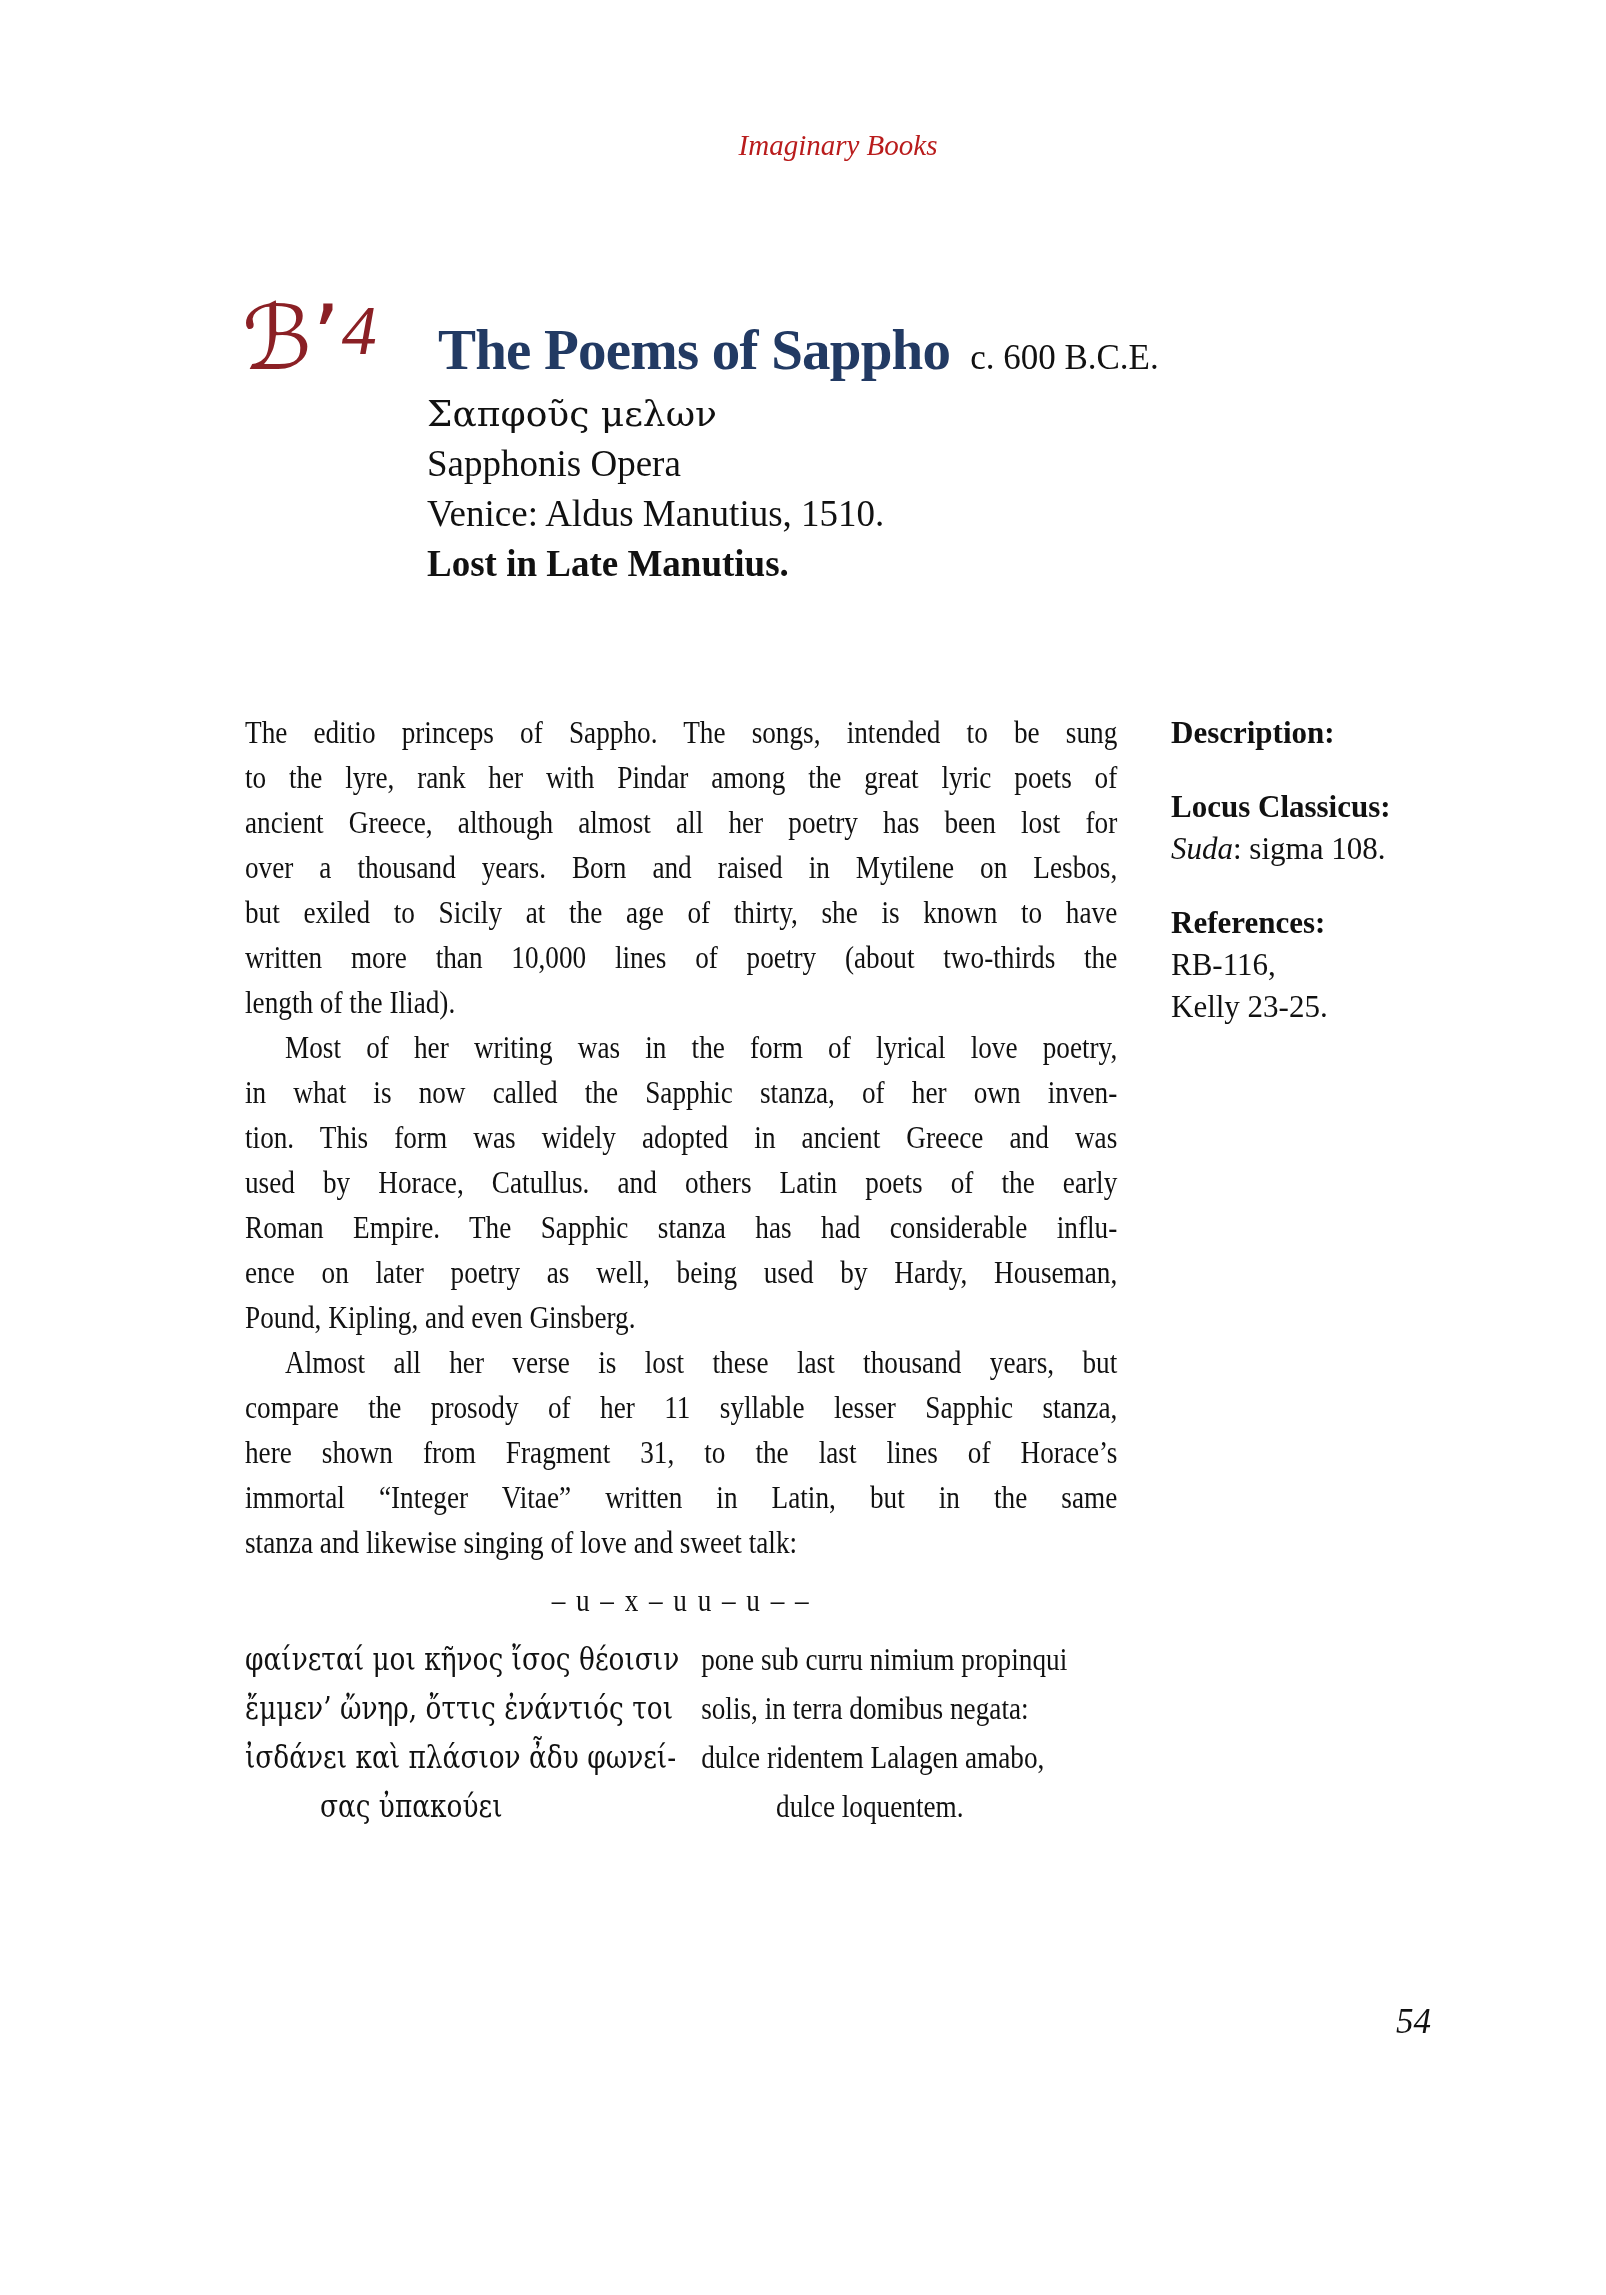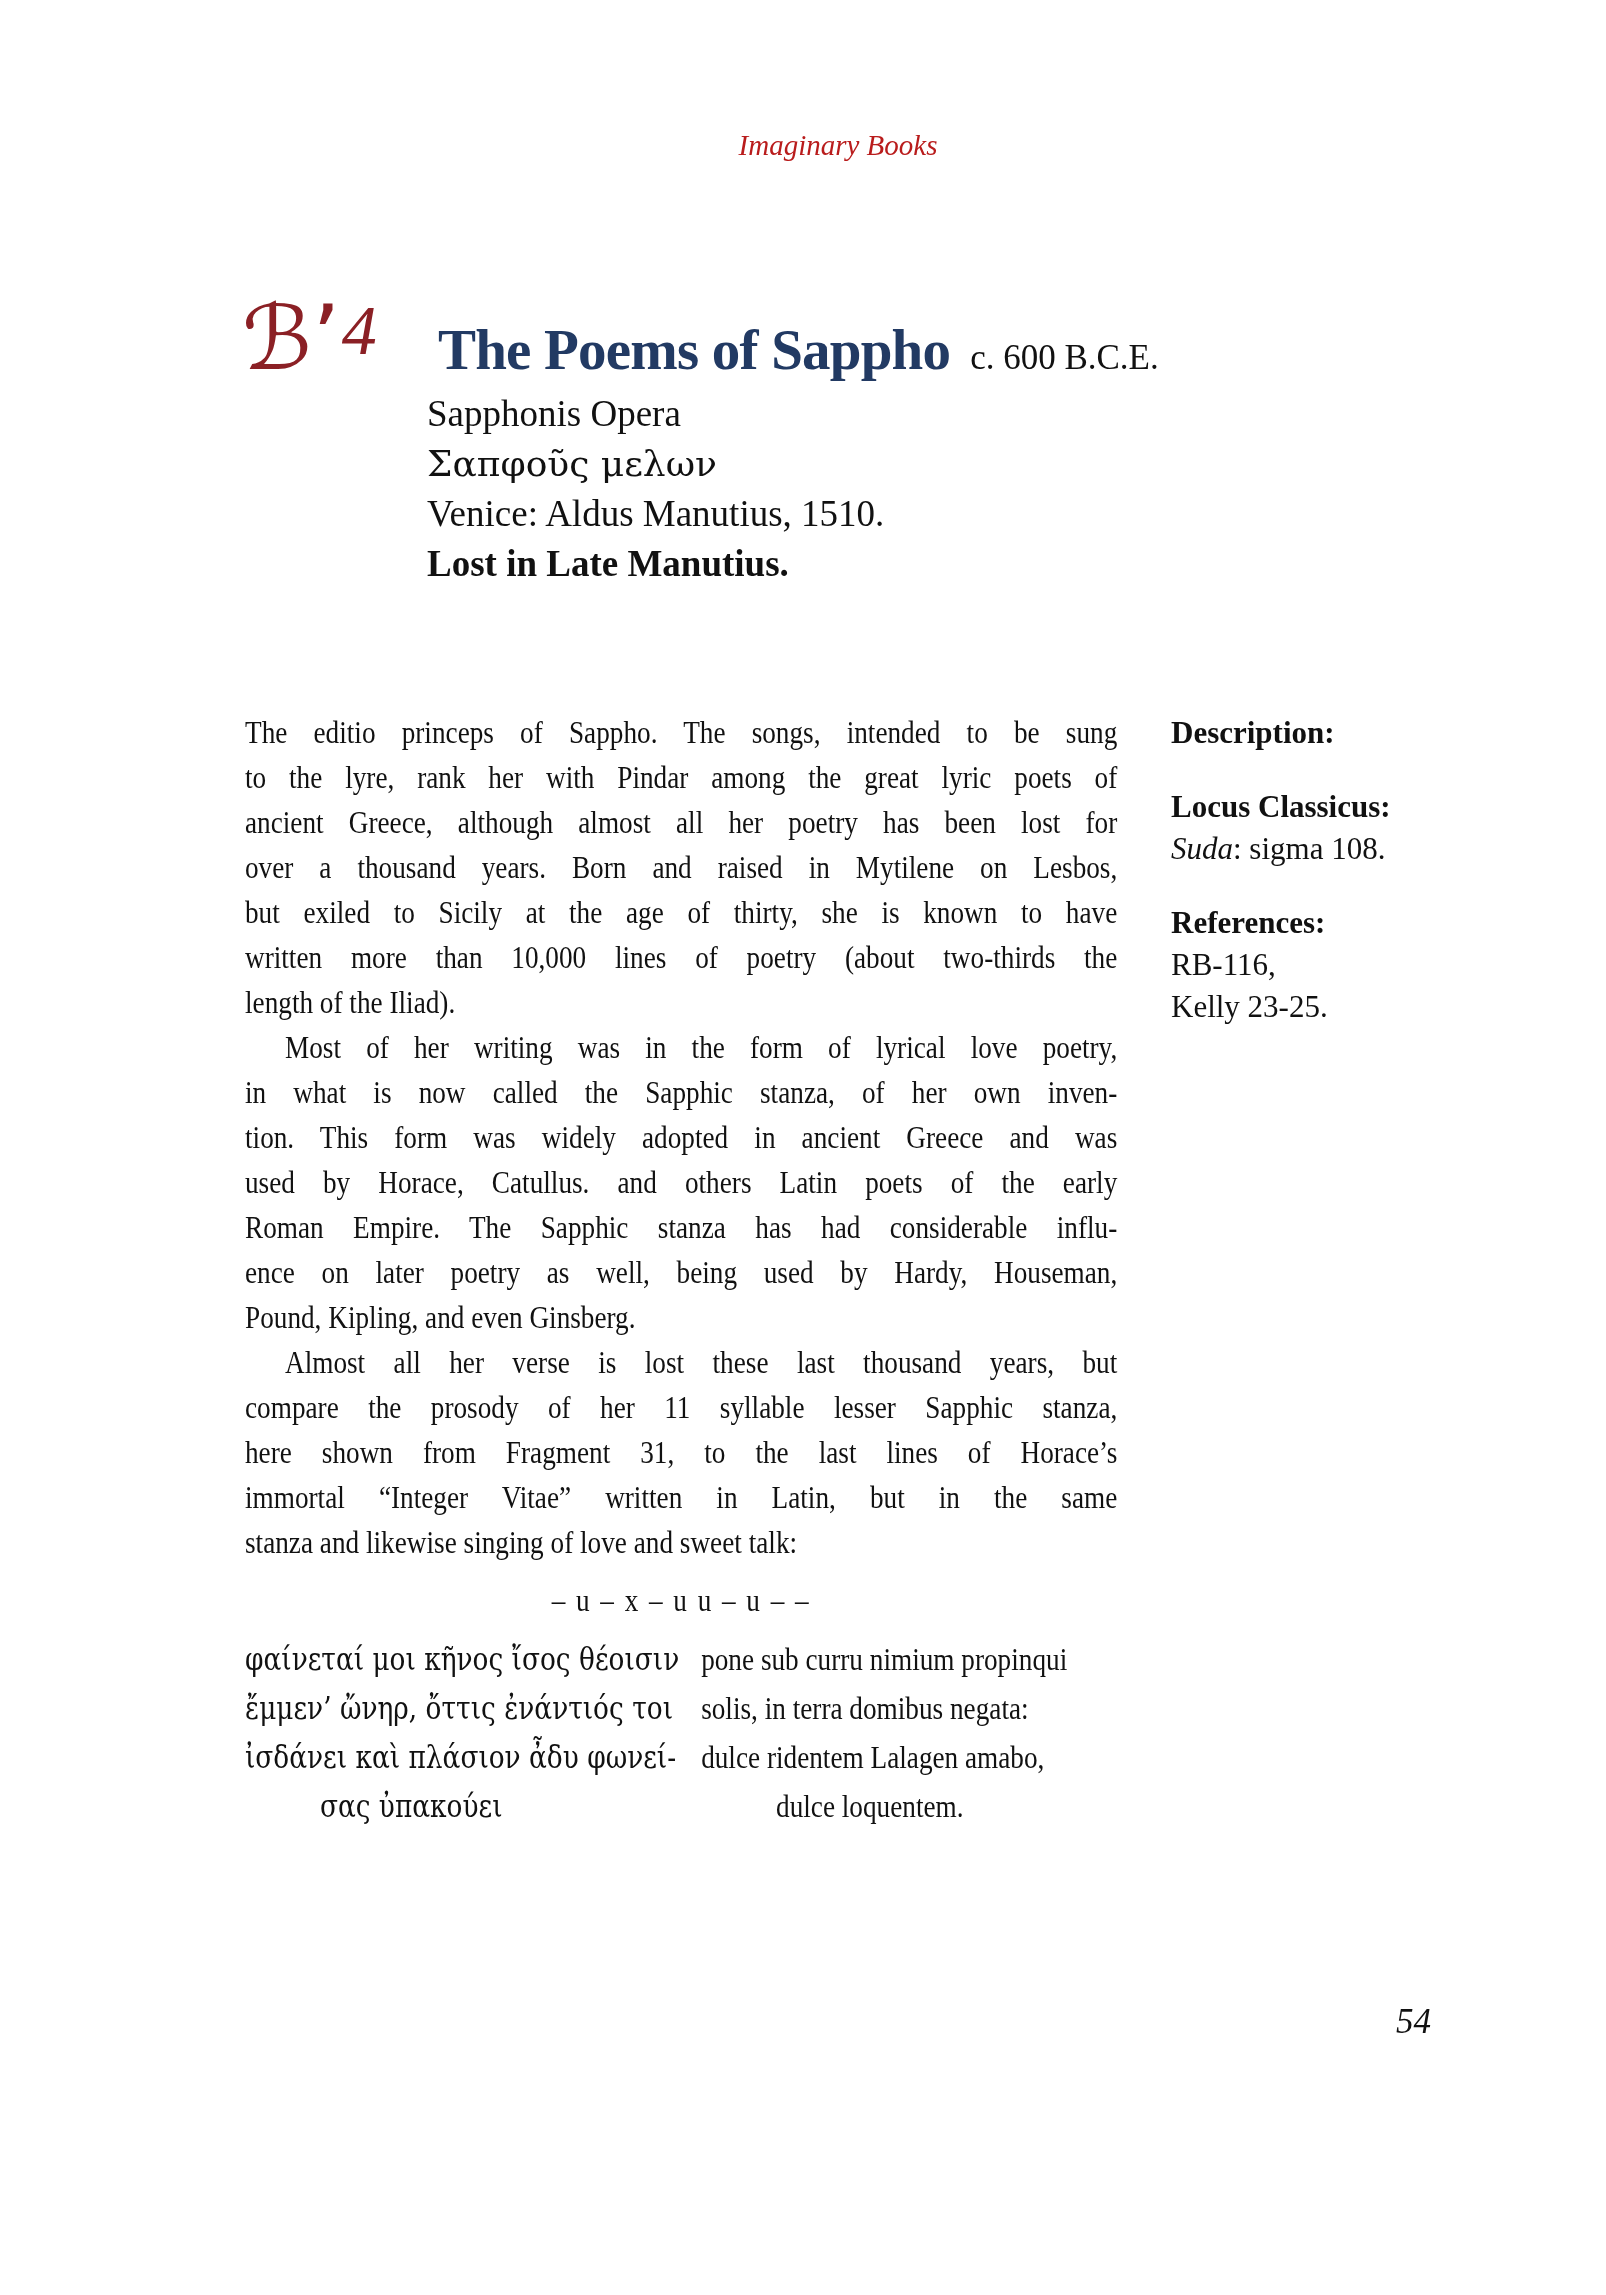--- a/index.html
+++ b/index.html
@@ -149,22 +149,22 @@
 <div class="ornament">
   <span class="orn-b">ℬ’</span>
   <span class="orn-4">4</span>
 </div>
 
 <div class="title-line">
   <span class="title-main">The Poems of Sappho</span><span class="title-suffix">c. 600 B.C.E.</span>
 </div>
 
 <div class="subtitle">
+    <div class="subtitle-line first-item">Σαπφοῦς μελων</div>
     <div class="subtitle-line">Sapphonis Opera</div>
-    <div class="subtitle-line first-item">Σαπφοῦς μελων</div>
     <div class="subtitle-line">Venice: Aldus Manutius, 1510.</div>
     <div class="subtitle-line last-item">Lost in Late Manutius.</div>
   </div>
 
 <div class="main-col">
   <div id="body-paragraphs">
       <div class="jline">The editio princeps of Sappho. The songs, intended to be sung</div>
       <div class="jline">to the lyre, rank her with Pindar among the great lyric poets of</div>
       <div class="jline">ancient Greece, although almost all her poetry has been lost for</div>
       <div class="jline">over a thousand years. Born and raised in Mytilene on Lesbos,</div>

